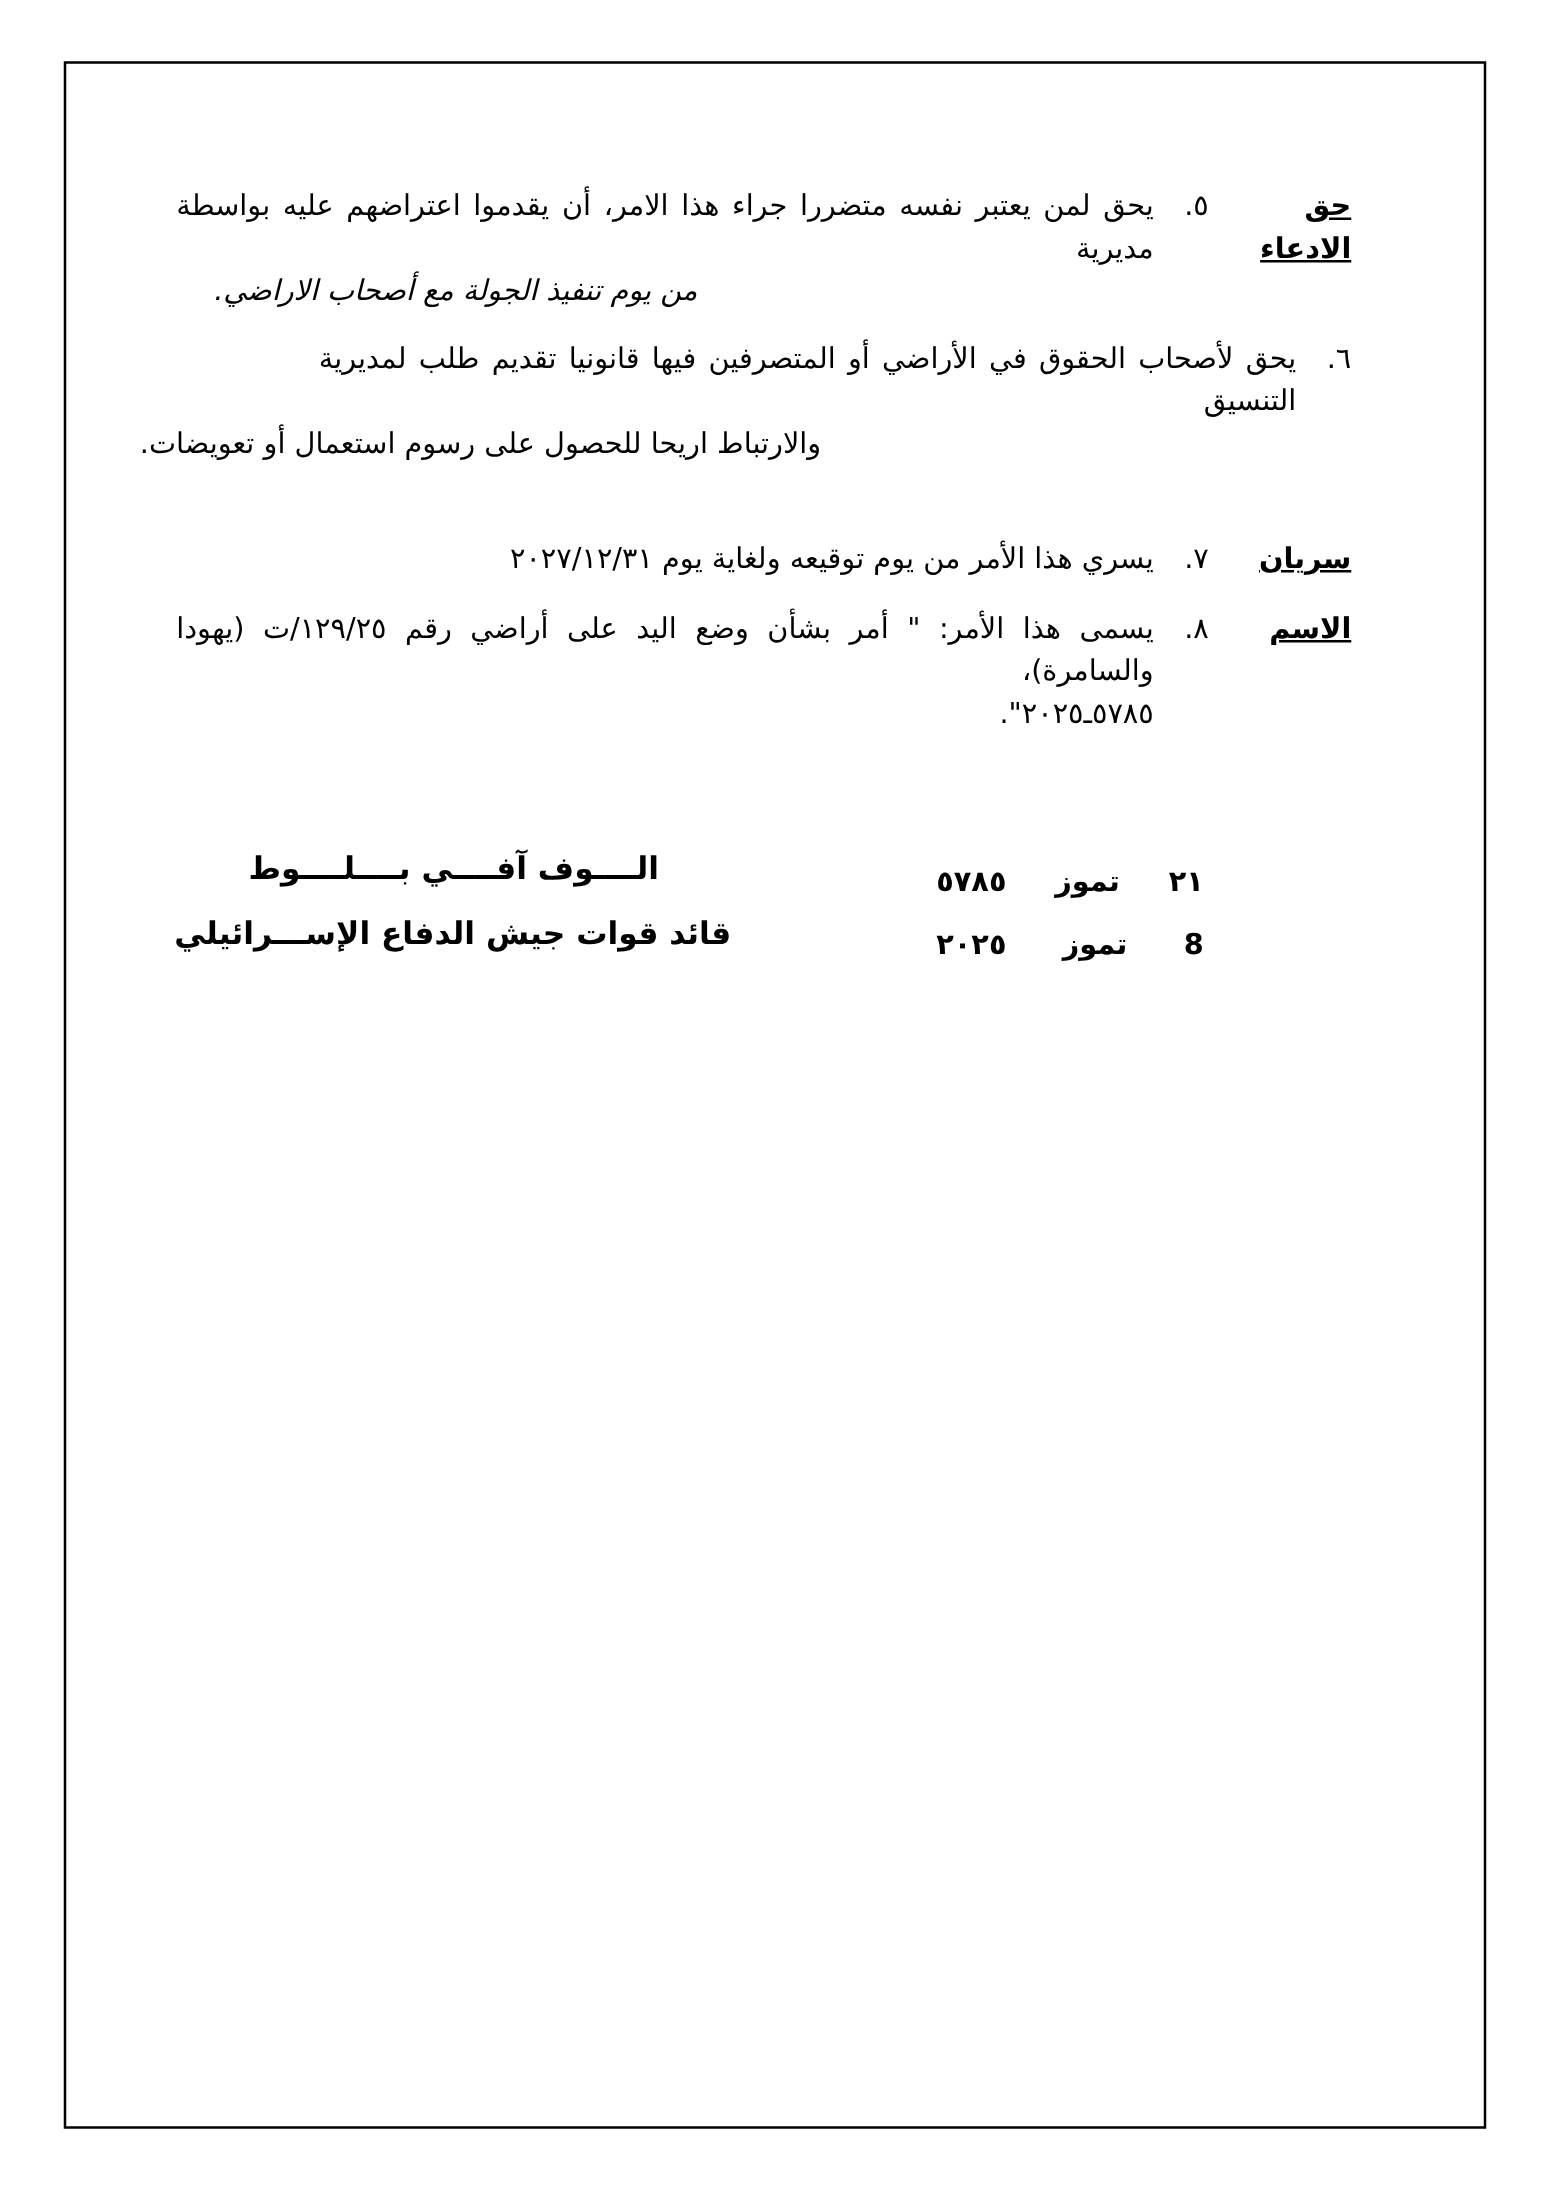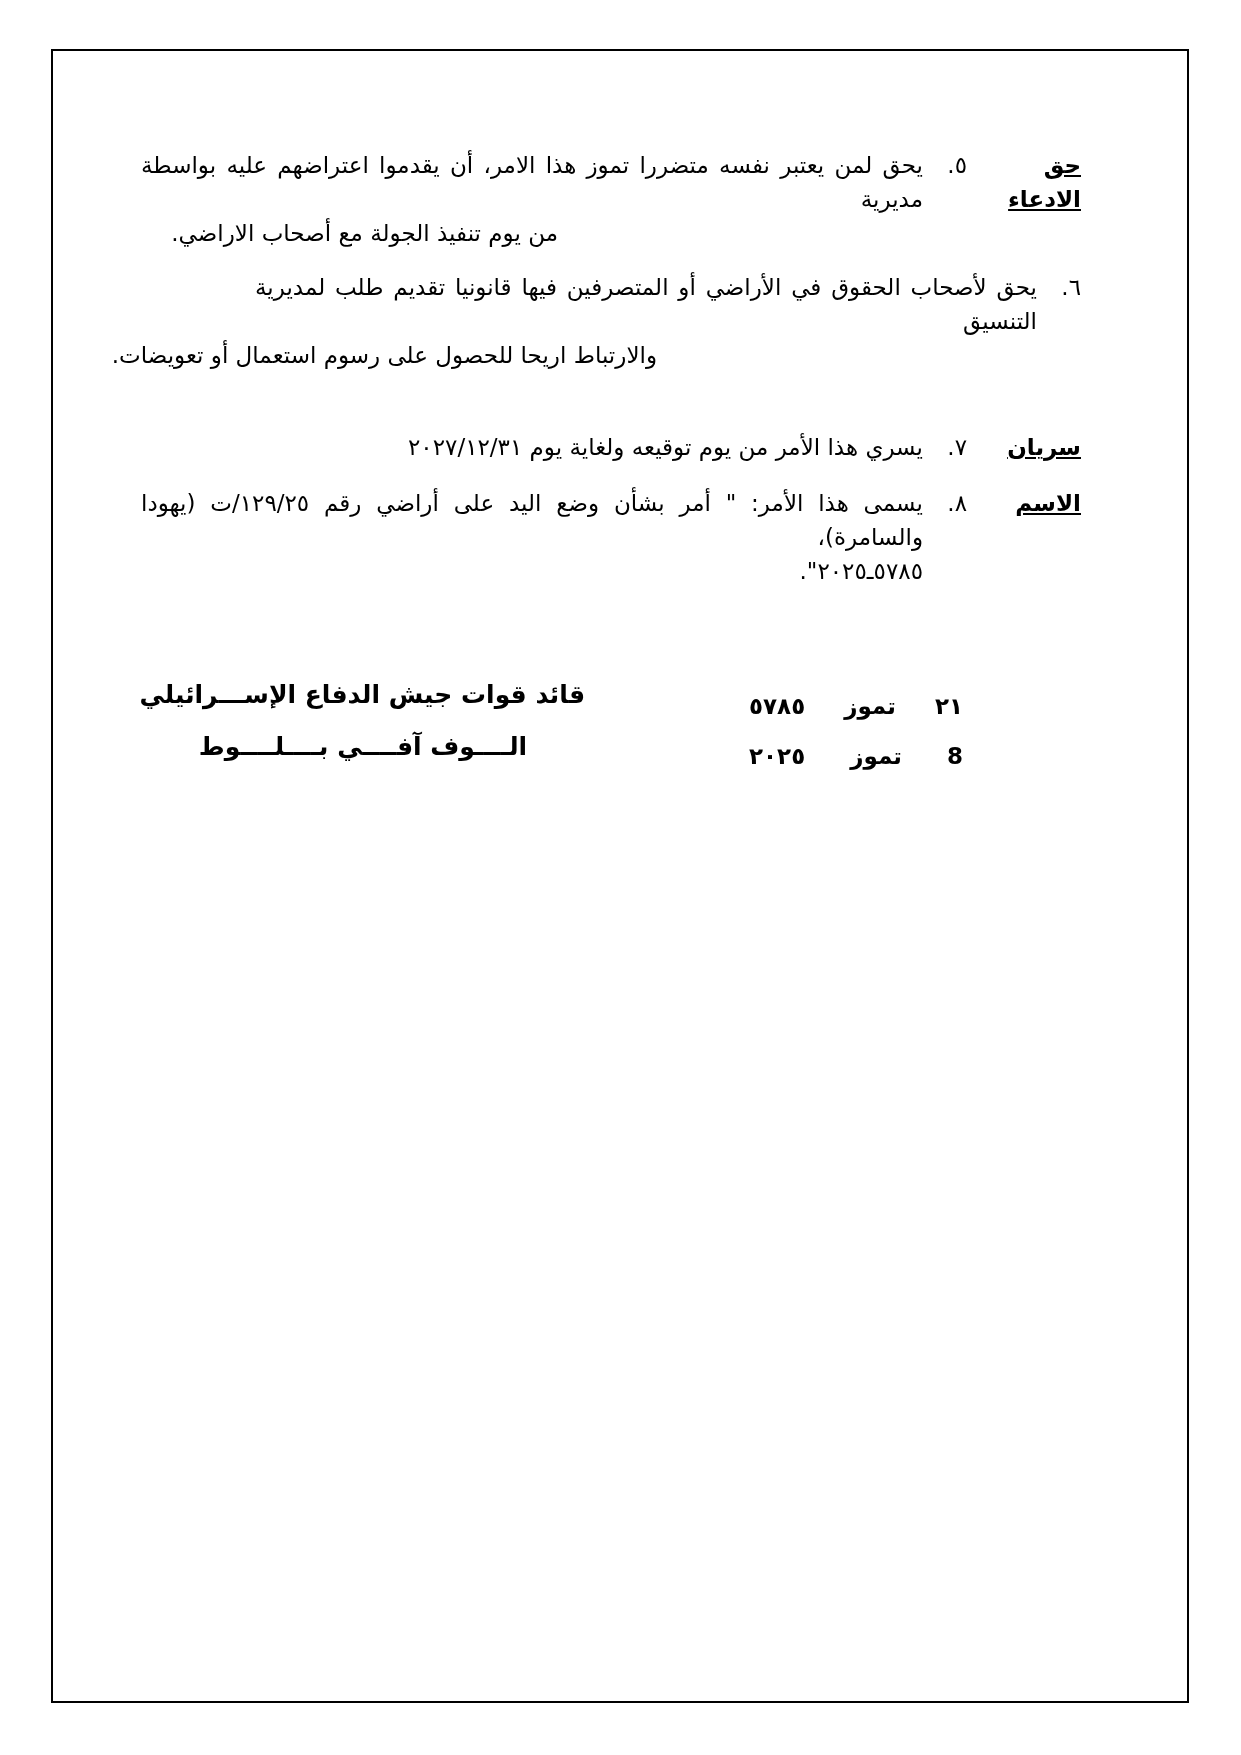--- a/index.html
+++ b/index.html
@@ -21,21 +21,21 @@
     position:absolute; top:97px; right:106px; width:940px;
     direction:rtl;
     font-size:23px; line-height:34px;
   }
   .item { display:flex; gap:14px; }
   .label-col { width:100px; flex:none; text-align:right; font-weight:bold;text-decoration:underline; }
   .num-col   { width:30px;  flex:none; text-align:right; }
   .text-col  { width:782px; flex:none; }
   .jline { text-align:justify; text-align-last:justify; }
   .tail  { text-align:right; white-space:nowrap; }
-  .ind-a { margin-right:365px; }
+  .ind-a { margin-right:365px;font-style:italic; }
   .ind-b { margin-right:380px; }
   .gap-a { margin-bottom:20px; }
   .gap-b { margin-bottom:24px; }
   .gap-c { margin-bottom:22px; }
   
   .dates {
     position:absolute; top:642px; right:224px; width:214px;
     direction:rtl; font-weight:bold; font-size:23px;
   }
   .date-row { display:flex; justify-content:space-between; height:50px; }
@@ -54,21 +54,21 @@
 
   <div class="items">
 
     <div class="item gap-a">
       <div class="label-col">
         <div>حق</div>
         <div>الادعاء</div>
       </div>
       <div class="num-col">٥.</div>
       <div class="text-col">
-        <div class="jline">يحق لمن يعتبر نفسه متضررا تموز هذا الامر، أن يقدموا اعتراضهم عليه بواسطة مديرية</div>
+        <div class="jline">يحق لمن يعتبر نفسه متضررا جراء هذا الامر، أن يقدموا اعتراضهم عليه بواسطة مديرية</div>
         <div class="tail ind-a">من يوم تنفيذ الجولة مع أصحاب الاراضي.</div>
       </div>
     </div>
 
     <div class="item gap-b">
       <div class="num-col">٦.</div>
       <div class="text-col">
         <div class="jline">يحق لأصحاب الحقوق في الأراضي أو المتصرفين فيها قانونيا تقديم طلب لمديرية التنسيق</div>
         <div class="tail ind-b">والارتباط اريحا للحصول على رسوم استعمال أو تعويضات.</div>
         <div>&nbsp;</div>
@@ -105,17 +105,17 @@
       <span>٥٧٨٥</span>
     </div>
     <div class="date-row">
       <span>8</span>
       <span>تموز</span>
       <span>٢٠٢٥</span>
     </div>
   </div>
 
   <div class="signature">
+    <div>الــــوف آفــــي بــــلــــوط</div>
     <div>قائد قوات جيش الدفاع الإســـرائيلي</div>
-    <div>الــــوف آفــــي بــــلــــوط</div>
   </div>
 
 </div>
 
 </body></html>

